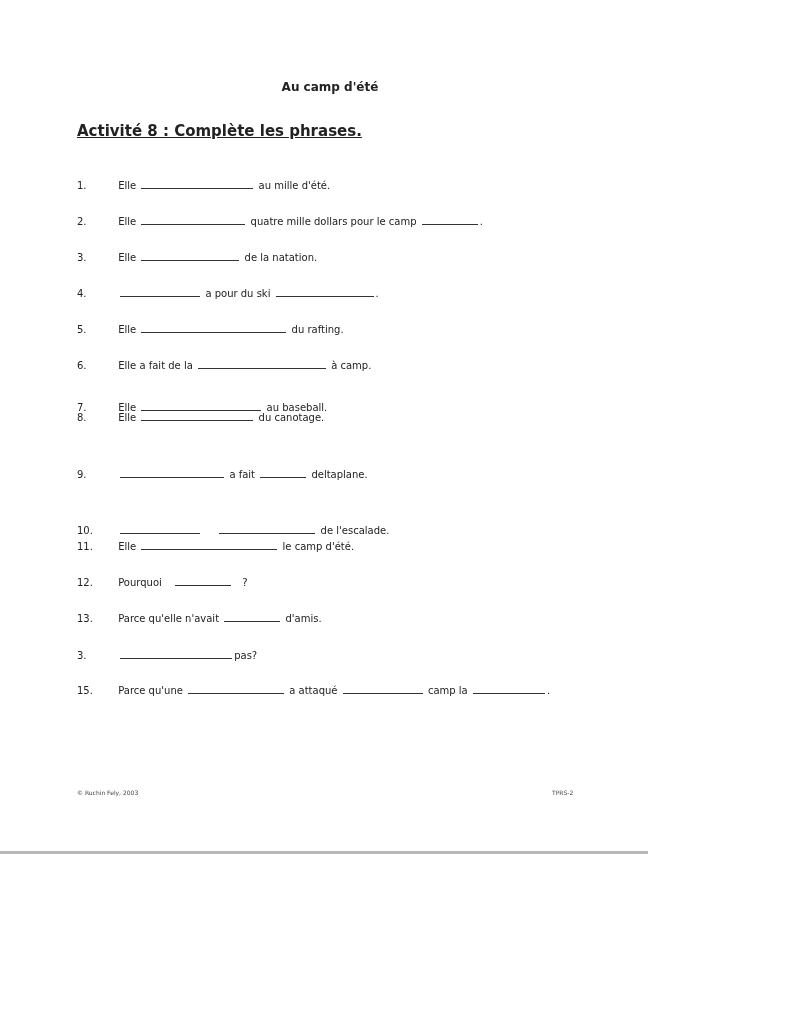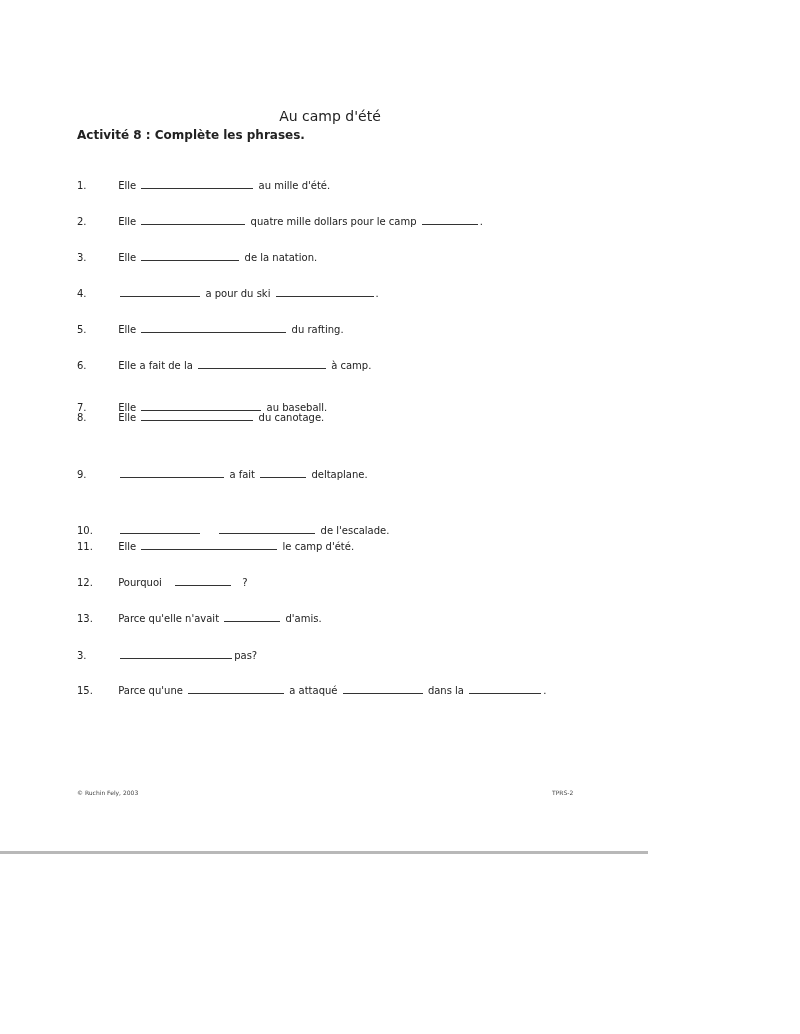--- a/index.html
+++ b/index.html
@@ -1,20 +1,20 @@
 <!DOCTYPE html>
 <html><head>
   <meta charset="utf-8">
   <style>
     html, body { margin:0; padding:0; background:#ffffff; }
     body { width:800px; height:1034px; position:relative; overflow:hidden;
            font-family: "DejaVu Sans", sans-serif; color:#222; }
     .title { position:absolute; top:80px; left:0; width:660px; text-align:center;
-             font-size:14px; font-weight:normal;margin-top:28px; }
-    .heading { position:absolute; top:128px; left:77px; font-size:12px; font-weight:bold; }
+             font-size:12px; font-weight:bold; }
+    .heading { position:absolute; top:122px; left:77px; font-size:15px; font-weight:bold;text-decoration:underline; }
     .item { position:absolute; left:77px; font-size:10px; height:16px; line-height:16px; white-space:nowrap; }
     .num { display:inline-block; width:38px; }
     .blank { display:inline-block; border-bottom:1px solid #333; height:10px; vertical-align:baseline; margin:0 2px; }
     .footer-left { position:absolute; top:789px; left:77px; font-size:6px; color:#444; }
     .footer-right { position:absolute; top:789px; left:552px; font-size:6px; color:#444; }
     .rule { position:absolute; top:851px; left:0; width:648px; height:3px; background:#b8b8b8; }
   </style>
 </head>
 <body>
 
@@ -119,20 +119,20 @@
     <span class="num">3.</span>
     <span class="blank" style="width:112px"></span><span>pas?</span>
   </div>
 
   <div class="item" style="top:683px">
     <span class="num">15.</span>
     <span>Parce qu'une</span>
     <span class="blank" style="width:96px"></span>
     <span>a attaqué</span>
     <span class="blank" style="width:80px"></span>
-    <span>dans la</span>
+    <span>camp la</span>
     <span class="blank" style="width:72px"></span><span>.</span>
   </div>
 
   <div class="footer-left">© Ruchin Fely, 2003</div>
   <div class="footer-right">TPRS-2</div>
   <div class="rule"></div>
 </div>
 
 </body></html>

